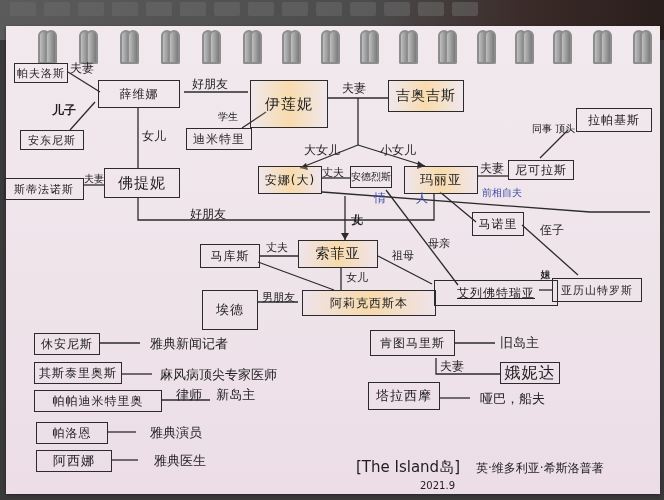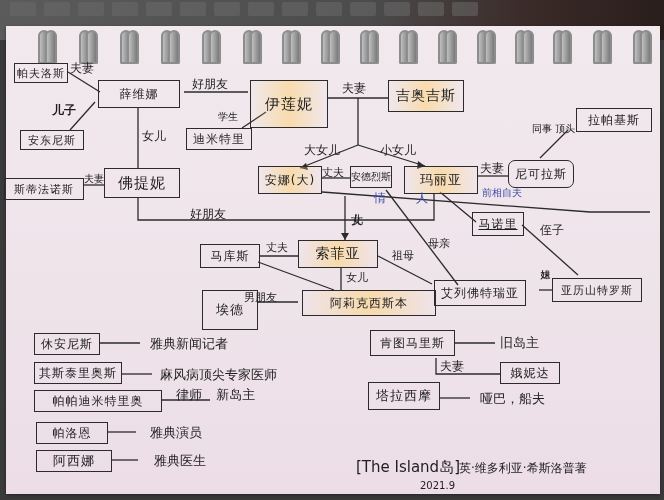--- a/index.html
+++ b/index.html
@@ -206,30 +206,30 @@
 
 <div class="box" style="left:14px;top:63px;width:54px;height:20px;font-size:11px;">帕夫洛斯</div>
 <div class="box" style="left:98px;top:80px;width:82px;height:28px;font-size:12px;">薛维娜</div>
 <div class="box" style="left:20px;top:130px;width:64px;height:20px;font-size:11px;">安东尼斯</div>
 <div class="box" style="left:104px;top:168px;width:76px;height:30px;font-size:15px;">佛提妮</div>
 <div class="box" style="left:4px;top:178px;width:80px;height:22px;font-size:11px;">斯蒂法诺斯</div>
 <div class="box hl" style="left:250px;top:80px;width:78px;height:48px;font-size:15px;">伊莲妮</div>
 <div class="box hl" style="left:388px;top:80px;width:76px;height:32px;font-size:14px;">吉奥吉斯</div>
 <div class="box" style="left:186px;top:128px;width:66px;height:22px;font-size:12px;">迪米特里</div>
 <div class="box" style="left:576px;top:108px;width:76px;height:24px;font-size:12px;">拉帕基斯</div>
-<div class="box" style="left:508px;top:160px;width:66px;height:28px;font-size:12px;border-radius:7px;">尼可拉斯</div>
+<div class="box" style="left:508px;top:160px;width:66px;height:20px;font-size:12px;">尼可拉斯</div>
 <div class="box hl" style="left:258px;top:166px;width:64px;height:28px;font-size:12px;">安娜(大)</div>
 <div class="box" style="left:350px;top:166px;width:42px;height:22px;font-size:10px;letter-spacing:0;">安德烈斯</div>
 <div class="box hl" style="left:404px;top:166px;width:74px;height:28px;font-size:13px;">玛丽亚</div>
-<div class="box" style="left:472px;top:212px;width:52px;height:24px;font-size:12px;text-decoration:underline;">马诺里</div>
+<div class="box" style="left:472px;top:212px;width:52px;height:24px;font-size:12px;">马诺里</div>
 <div class="box" style="left:200px;top:244px;width:60px;height:24px;font-size:12px;">马库斯</div>
 <div class="box hl" style="left:298px;top:240px;width:80px;height:28px;font-size:14px;">索菲亚</div>
 <div class="box" style="left:202px;top:290px;width:56px;height:40px;font-size:13px;">埃德</div>
 <div class="box hl" style="left:302px;top:290px;width:134px;height:26px;font-size:12px;">阿莉克西斯本</div>
-<div class="box" style="left:434px;top:280px;width:92px;height:26px;font-size:12px;">艾列佛特瑞亚</div>
+<div class="box" style="left:434px;top:280px;width:124px;height:26px;font-size:12px;text-decoration:underline;">艾列佛特瑞亚</div>
 <div class="box" style="left:552px;top:278px;width:90px;height:24px;font-size:11px;">亚历山特罗斯</div>
 
 <span class="lbl" style="left:70px;top:60px;">夫妻</span>
 <span class="lbl" style="left:52px;top:102px;font-weight:bold;">儿子</span>
 <span class="lbl" style="left:142px;top:128px;">女儿</span>
 <span class="lbl" style="left:84px;top:172px;font-size:10px;">夫妻</span>
 <span class="lbl" style="left:192px;top:76px;">好朋友</span>
 <span class="lbl" style="left:218px;top:110px;font-size:10px;text-align:right;">学生</span>
 <span class="lbl" style="left:342px;top:80px;">夫妻</span>
 <span class="lbl" style="left:304px;top:142px;">大女儿</span>
@@ -240,35 +240,35 @@
 <span class="lbl blue" style="left:482px;top:186px;font-size:10px;">前相自夫</span>
 <span class="lbl" style="left:532px;top:122px;font-size:10px;text-align:right;">同事 顶头</span>
 <span class="lbl" style="left:190px;top:206px;">好朋友</span>
 <span class="lbl" style="left:348px;top:204px;writing-mode:vertical-rl;">女儿</span>
 <span class="lbl" style="left:540px;top:222px;">侄子</span>
 <span class="lbl" style="left:428px;top:236px;font-size:11px;">母亲</span>
 <span class="lbl" style="left:538px;top:262px;font-size:10px;writing-mode:vertical-rl;">姐妹</span>
 <span class="lbl" style="left:266px;top:240px;font-size:11px;">丈夫</span>
 <span class="lbl" style="left:392px;top:248px;font-size:11px;">祖母</span>
 <span class="lbl" style="left:346px;top:270px;font-size:11px;">女儿</span>
-<span class="lbl" style="left:244px;top:290px;font-size:11px;">男朋友</span>
+<span class="lbl" style="left:262px;top:290px;font-size:11px;">男朋友</span>
 
 <div class="box" style="left:34px;top:333px;width:66px;height:22px;font-size:12px;">休安尼斯</div>
 <span class="lbl" style="left:150px;top:335px;font-size:13px;">雅典新闻记者</span>
 <div class="box" style="left:34px;top:362px;width:88px;height:22px;font-size:12px;">其斯泰里奥斯</div>
 <span class="lbl" style="left:160px;top:366px;font-size:13px;">麻风病顶尖专家医师</span>
 <div class="box" style="left:34px;top:390px;width:128px;height:22px;font-size:12px;">帕帕迪米特里奥</div>
 <span class="lbl" style="left:176px;top:386px;font-size:13px;word-spacing:10px;">律师 新岛主</span>
 <div class="box" style="left:36px;top:422px;width:72px;height:22px;font-size:12px;">帕洛恩</div>
 <span class="lbl" style="left:150px;top:424px;font-size:13px;">雅典演员</span>
 <div class="box" style="left:36px;top:450px;width:76px;height:22px;font-size:13px;">阿西娜</div>
 <span class="lbl" style="left:154px;top:452px;font-size:13px;">雅典医生</span>
 
 <div class="box" style="left:370px;top:330px;width:85px;height:26px;font-size:12px;">肯图马里斯</div>
 <span class="lbl" style="left:500px;top:334px;font-size:13px;">旧岛主</span>
 <span class="lbl" style="left:440px;top:358px;">夫妻</span>
-<div class="box" style="left:500px;top:362px;width:60px;height:22px;font-size:12px;">娥妮达</div>
+<div class="box" style="left:500px;top:362px;width:60px;height:22px;font-size:16px;">娥妮达</div>
 <div class="box" style="left:368px;top:382px;width:72px;height:28px;font-size:13px;">塔拉西摩</div>
 <span class="lbl" style="left:480px;top:390px;font-size:13px;">哑巴，船夫</span>
 
 <span class="footer-title" style="left:356px;top:458px;">[The Island岛]</span>
-<span class="lbl" style="left:459px;top:460px;font-size:12px;">英·维多利亚·希斯洛普著</span>
+<span class="lbl" style="left:476px;top:460px;font-size:12px;">英·维多利亚·希斯洛普著</span>
 <span class="lbl" style="left:420px;top:480px;font-size:10px;">2021.9</span>
 
 </body></html>

